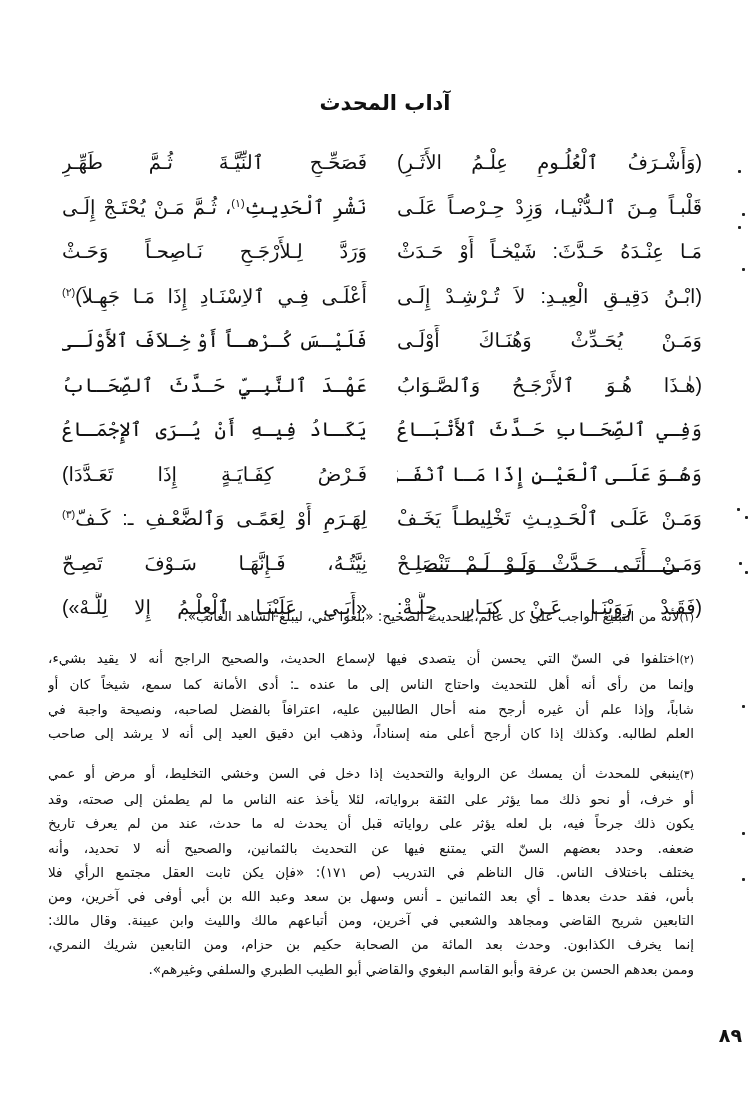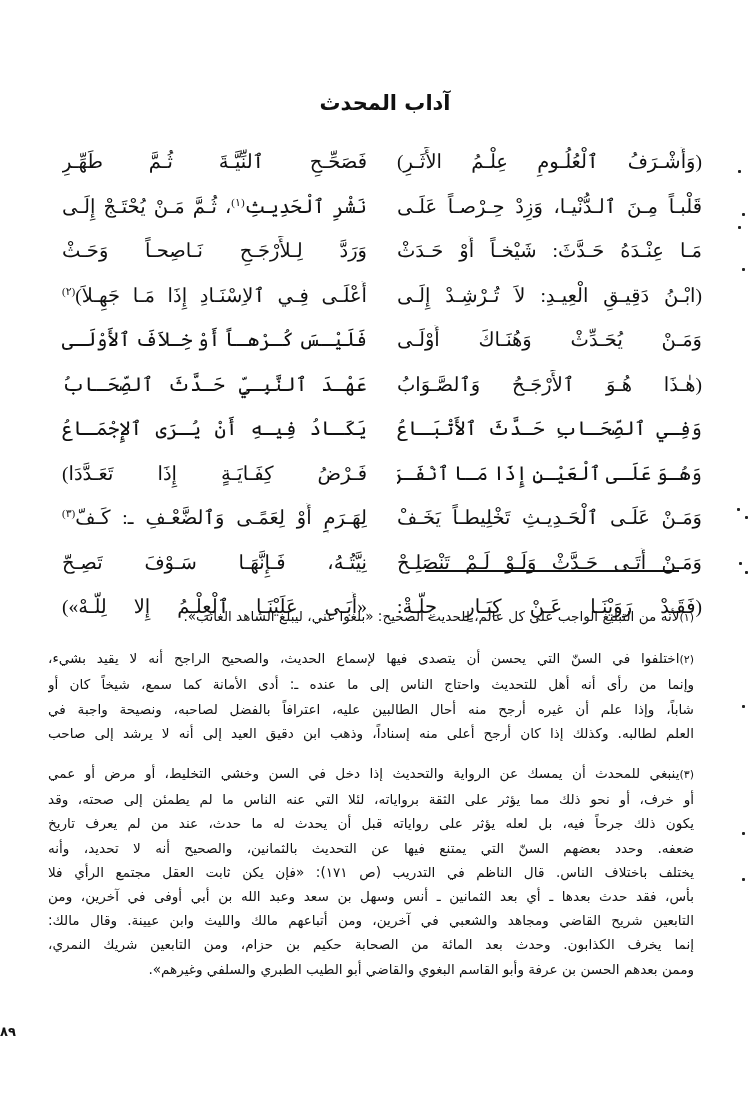--- a/index.html
+++ b/index.html
@@ -42,21 +42,21 @@
     }
     .verse {
       display: flex;
       flex-direction: row;
       justify-content: space-between;
       height: 44.5px;
       align-items: center;
     }
     .hemistich {
       width: 305px;
-      font-family: Liberation Serif, serif;
+      font-family: Liberation Sans, sans-serif;
       font-size: 19.5px;
       line-height: 30px;
       white-space: nowrap;
       text-align: justify;
       text-align-last: justify;
       overflow: hidden;
     }
     .hemistich.first { margin-left: 4px; }
     .fn-ref {
       font-size: 11px;
@@ -95,24 +95,24 @@
       overflow: hidden;
     }
     .footnote .line.last {
       text-align-last: right;
     }
     .page-number {
       position: absolute;
       top: 1024px;
       left: 0;
       width: 750px;
-      text-align: left;
+      text-align: right;
       font-family: "DejaVu Sans", sans-serif;
       font-weight: bold;
-      font-size: 13px;
+      font-size: 19px;
       padding-right: 8px;
       box-sizing: border-box;
     }
     .speck {
       position: absolute;
       width: 3px; height: 3px;
       background: #222;
       border-radius: 1px;
     }
   </style>
@@ -177,21 +177,21 @@
         <span class="line last"><span class="num">(١)</span><span>لأنه من التبليغ الواجب على كل عالم، للحديث الصحيح: «بلغوا عني، ليبلغ الشاهد الغائب».</span></span>
       </div>
       <div class="footnote">
         <span class="line"><span class="num">(٢)</span><span>اختلفوا في السنّ التي يحسن أن يتصدى فيها لإسماع الحديث، والصحيح الراجح أنه لا يقيد بشيء،</span></span>
         <span class="line"><span>وإنما من رأى أنه أهل للتحديث واحتاج الناس إلى ما عنده ـ: أدى الأمانة كما سمع، شيخاً كان أو</span></span>
         <span class="line"><span>شاباً، وإذا علم أن غيره أرجح منه أحال الطالبين عليه، اعترافاً بالفضل لصاحبه، ونصيحة واجبة في</span></span>
         <span class="line"><span>العلم لطالبه. وكذلك إذا كان أرجح أعلى منه إسناداً، وذهب ابن دقيق العيد إلى أنه لا يرشد إلى صاحب</span></span>
       </div>
       <div class="footnote">
         <span class="line"><span class="num">(٣)</span><span>ينبغي للمحدث أن يمسك عن الرواية والتحديث إذا دخل في السن وخشي التخليط، أو مرض أو عمي</span></span>
-        <span class="line"><span>أو خرف، أو نحو ذلك مما يؤثر على الثقة برواياته، لئلا التي عنه الناس ما لم يطمئن إلى صحته، وقد</span></span>
+        <span class="line"><span>أو خرف، أو نحو ذلك مما يؤثر على الثقة برواياته، لئلا يأخذ عنه الناس ما لم يطمئن إلى صحته، وقد</span></span>
         <span class="line"><span>يكون ذلك جرحاً فيه، بل لعله يؤثر على رواياته قبل أن يحدث له ما حدث، عند من لم يعرف تاريخ</span></span>
         <span class="line"><span>ضعفه. وحدد بعضهم السنّ التي يمتنع فيها عن التحديث بالثمانين، والصحيح أنه لا تحديد، وأنه</span></span>
         <span class="line"><span>يختلف باختلاف الناس. قال الناظم في التدريب (ص ١٧١): «فإن يكن ثابت العقل مجتمع الرأي فلا</span></span>
         <span class="line"><span>بأس، فقد حدث بعدها ـ أي بعد الثمانين ـ أنس وسهل بن سعد وعبد الله بن أبي أوفى في آخرين، ومن</span></span>
         <span class="line"><span>التابعين شريح القاضي ومجاهد والشعبي في آخرين، ومن أتباعهم مالك والليث وابن عيينة. وقال مالك:</span></span>
         <span class="line"><span>إنما يخرف الكذابون. وحدث بعد المائة من الصحابة حكيم بن حزام، ومن التابعين شريك النمري،</span></span>
         <span class="line last"><span>وممن بعدهم الحسن بن عرفة وأبو القاسم البغوي والقاضي أبو الطيب الطبري والسلفي وغيرهم».</span></span>
       </div>
     </div>
 

